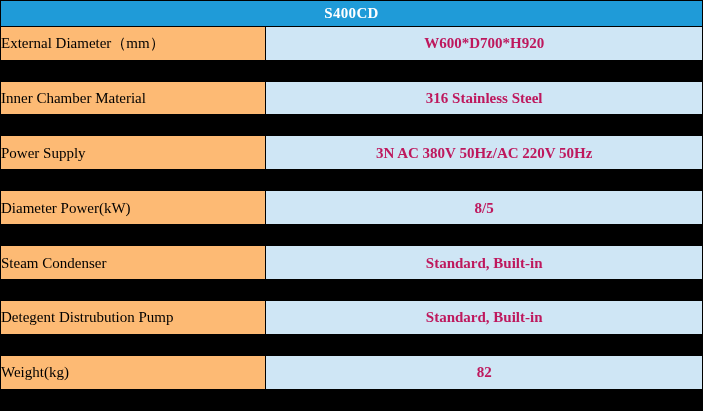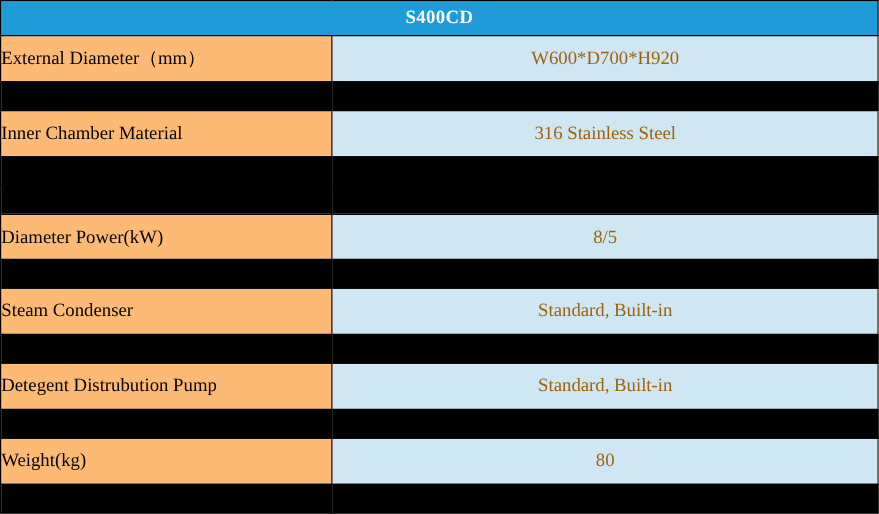--- a/index.html
+++ b/index.html
@@ -40,27 +40,28 @@
     color: #000000;
     font-size: 15px;
     padding-left: 4px;
     height: 28px;
     line-height: 28px;
     white-space: nowrap;
     overflow: hidden;
   }
   .value-cell {
     background: #cfe6f5;
-    color: #a16207;
+    color: #be185d;
     font-size: 15px;
     text-align: center;
     height: 28px;
     line-height: 28px;
     white-space: nowrap;
     overflow: hidden;
+    font-weight: bold;
   }
   .spacer-label {
     background: #000000;
     height: 17px;
   }
   .spacer-value {
     background: #000000;
     height: 17px;
   }
   .col-label { width: 265px; }
@@ -91,20 +92,24 @@
     <tr>
       <td class="label-cell">Inner Chamber Material</td>
       <td class="value-cell">316 Stainless Steel</td>
     </tr>
     <tr>
       <td class="spacer-label"></td>
       <td class="spacer-value"></td>
     </tr>
 
     <tr>
+      <td class="label-cell">Power Supply</td>
+      <td class="value-cell">3N AC 380V 50Hz/AC 220V 50Hz</td>
+    </tr>
+    <tr>
       <td class="spacer-label"></td>
       <td class="spacer-value"></td>
     </tr>
 
     <tr>
       <td class="label-cell">Diameter Power(kW)</td>
       <td class="value-cell">8/5</td>
     </tr>
     <tr>
       <td class="spacer-label"></td>
@@ -124,21 +129,21 @@
       <td class="label-cell">Detegent Distrubution Pump</td>
       <td class="value-cell">Standard, Built-in</td>
     </tr>
     <tr>
       <td class="spacer-label"></td>
       <td class="spacer-value"></td>
     </tr>
 
     <tr>
       <td class="label-cell">Weight(kg)</td>
-      <td class="value-cell">80</td>
+      <td class="value-cell">82</td>
     </tr>
     <tr>
       <td class="spacer-label"></td>
       <td class="spacer-value"></td>
     </tr>
 
   </tbody>
 </table>
 
 </body></html>

